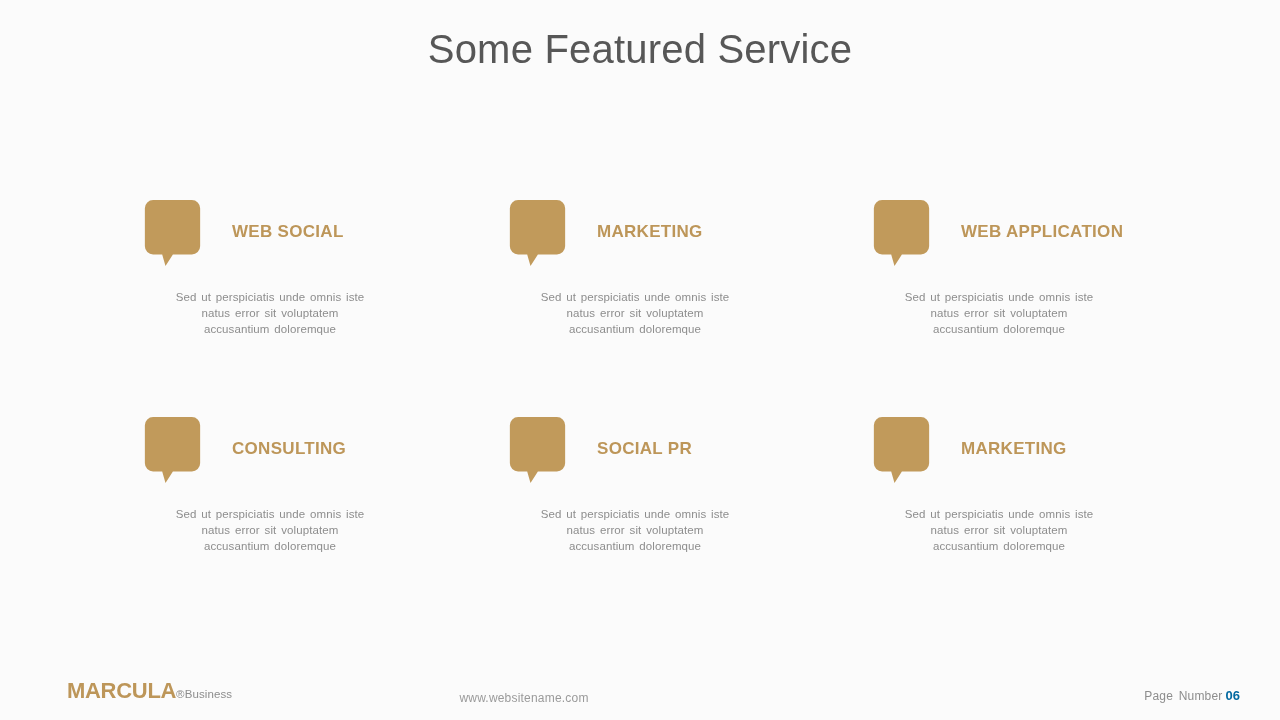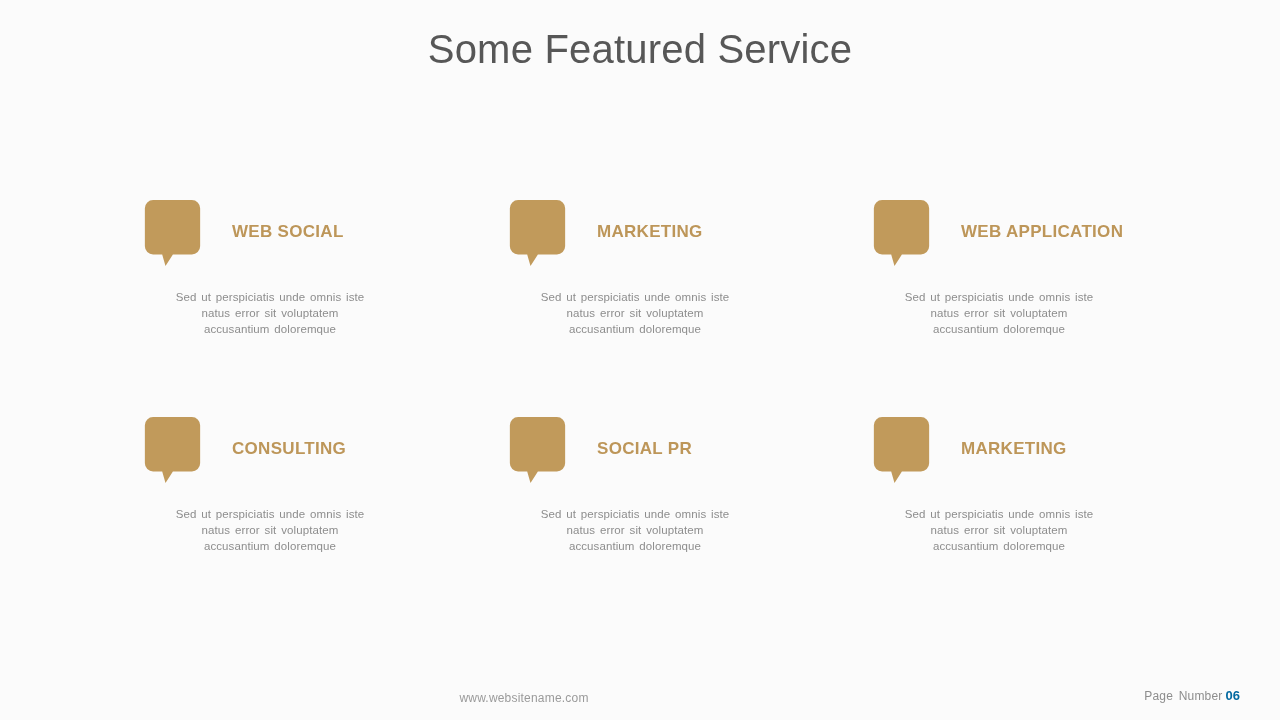--- a/index.html
+++ b/index.html
@@ -257,19 +257,22 @@
           <span>natus error  sit voluptatem</span>
           <span>accusantium  doloremque</span>
         </div>
       </div>
 
     </div>
 
   </div>
 
   <div class="footer">
+    <div class="brand">
+      <span class="brand-name">MARCULA</span><span class="brand-suffix">®Business</span>
+    </div>
     <div class="site-url">www.websitename.com</div>
     <div class="pager">
       <span class="pager-label">Page  Number</span><span class="pager-num">06</span>
     </div>
   </div>
 
 </div>
 
 </body></html>

